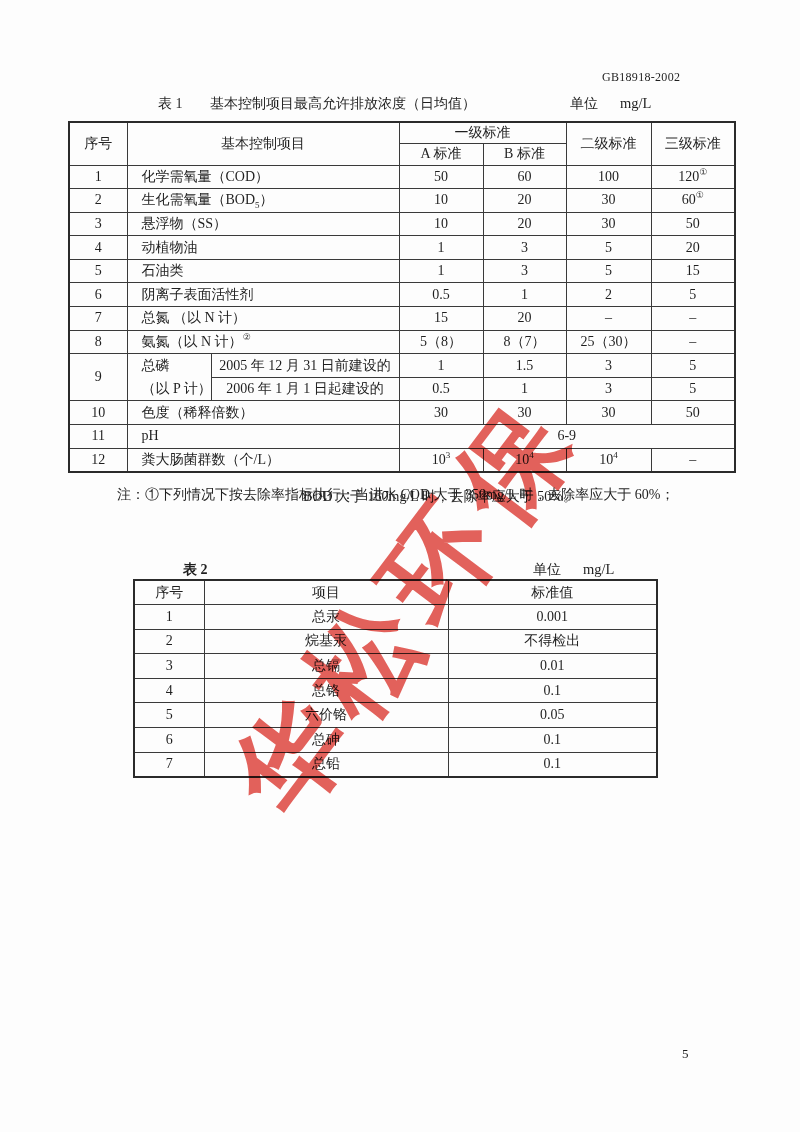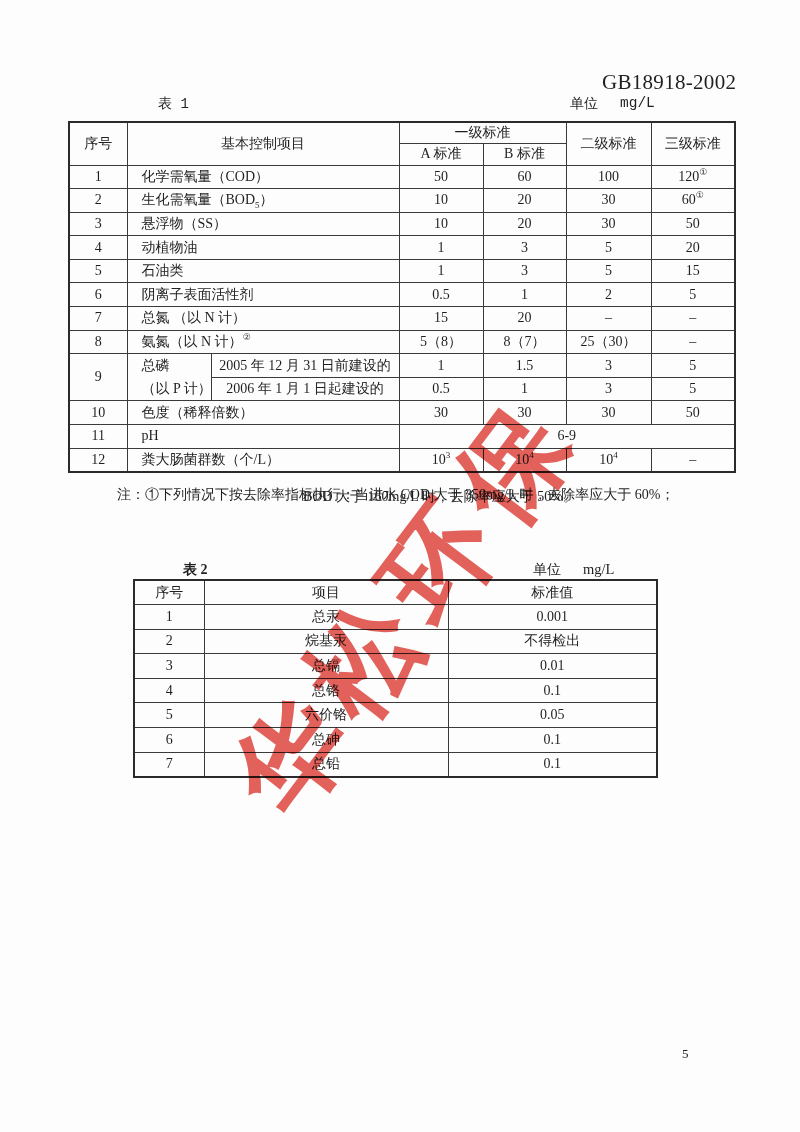--- a/index.html
+++ b/index.html
@@ -2,24 +2,24 @@
 <html><head>
 <meta charset="utf-8">
 <style>
   html,body{margin:0;padding:0;background:#e9e9e9;}
   .page{
     position:relative;width:800px;height:1132px;background:#fdfdfd;
     font-family:"Liberation Serif","DejaVu Serif",serif;color:#1f1f1f;
     overflow:hidden;margin:0 auto;
   }
   .abs{position:absolute;}
-  .doc-number{top:70px;left:602px;font-size:21px;letter-spacing:.3px;}
+  .doc-number{top:70px;left:602px;font-size:12px;letter-spacing:.3px;}
   
   .t1-title{top:95px;left:68px;width:666px;height:20px;font-size:14px;}
-  .t1-title span{position:absolute;top:0;white-space:nowrap;font-family:Liberation Mono, monospace;}
+  .t1-title span{position:absolute;top:0;white-space:nowrap;}
   .t1-label{left:90px;}
   .t1-caption{left:142px;}
   .t1-unit-label{left:502px;}
   .t1-unit-value{left:552px;font-size:14.5px;}
   
   table{border-collapse:collapse;table-layout:fixed;position:absolute;
         font-size:14px;color:#1f1f1f;}
   td{border:1px solid #3a3a3a;text-align:center;vertical-align:middle;
      padding:0 2px;overflow:hidden;white-space:nowrap;}
   .t1{top:121px;left:68px;width:666px;border:2px solid #2b2b2b;}
@@ -55,20 +55,21 @@
 </style>
 </head>
 <body>
 
 <div class="page">
 
   <div class="abs doc-number">GB18918-2002</div>
 
   <div class="abs t1-title">
     <span class="t1-label">表 1</span>
+    <span class="t1-caption">基本控制项目最高允许排放浓度（日均值）</span>
     <span class="t1-unit-label">单位</span>
     <span class="t1-unit-value">mg/L</span>
   </div>
 
   <table class="t1">
     <colgroup>
       <col style="width:58px">
         <col style="width:84px">
         <col style="width:188px">
       <col style="width:84px">

